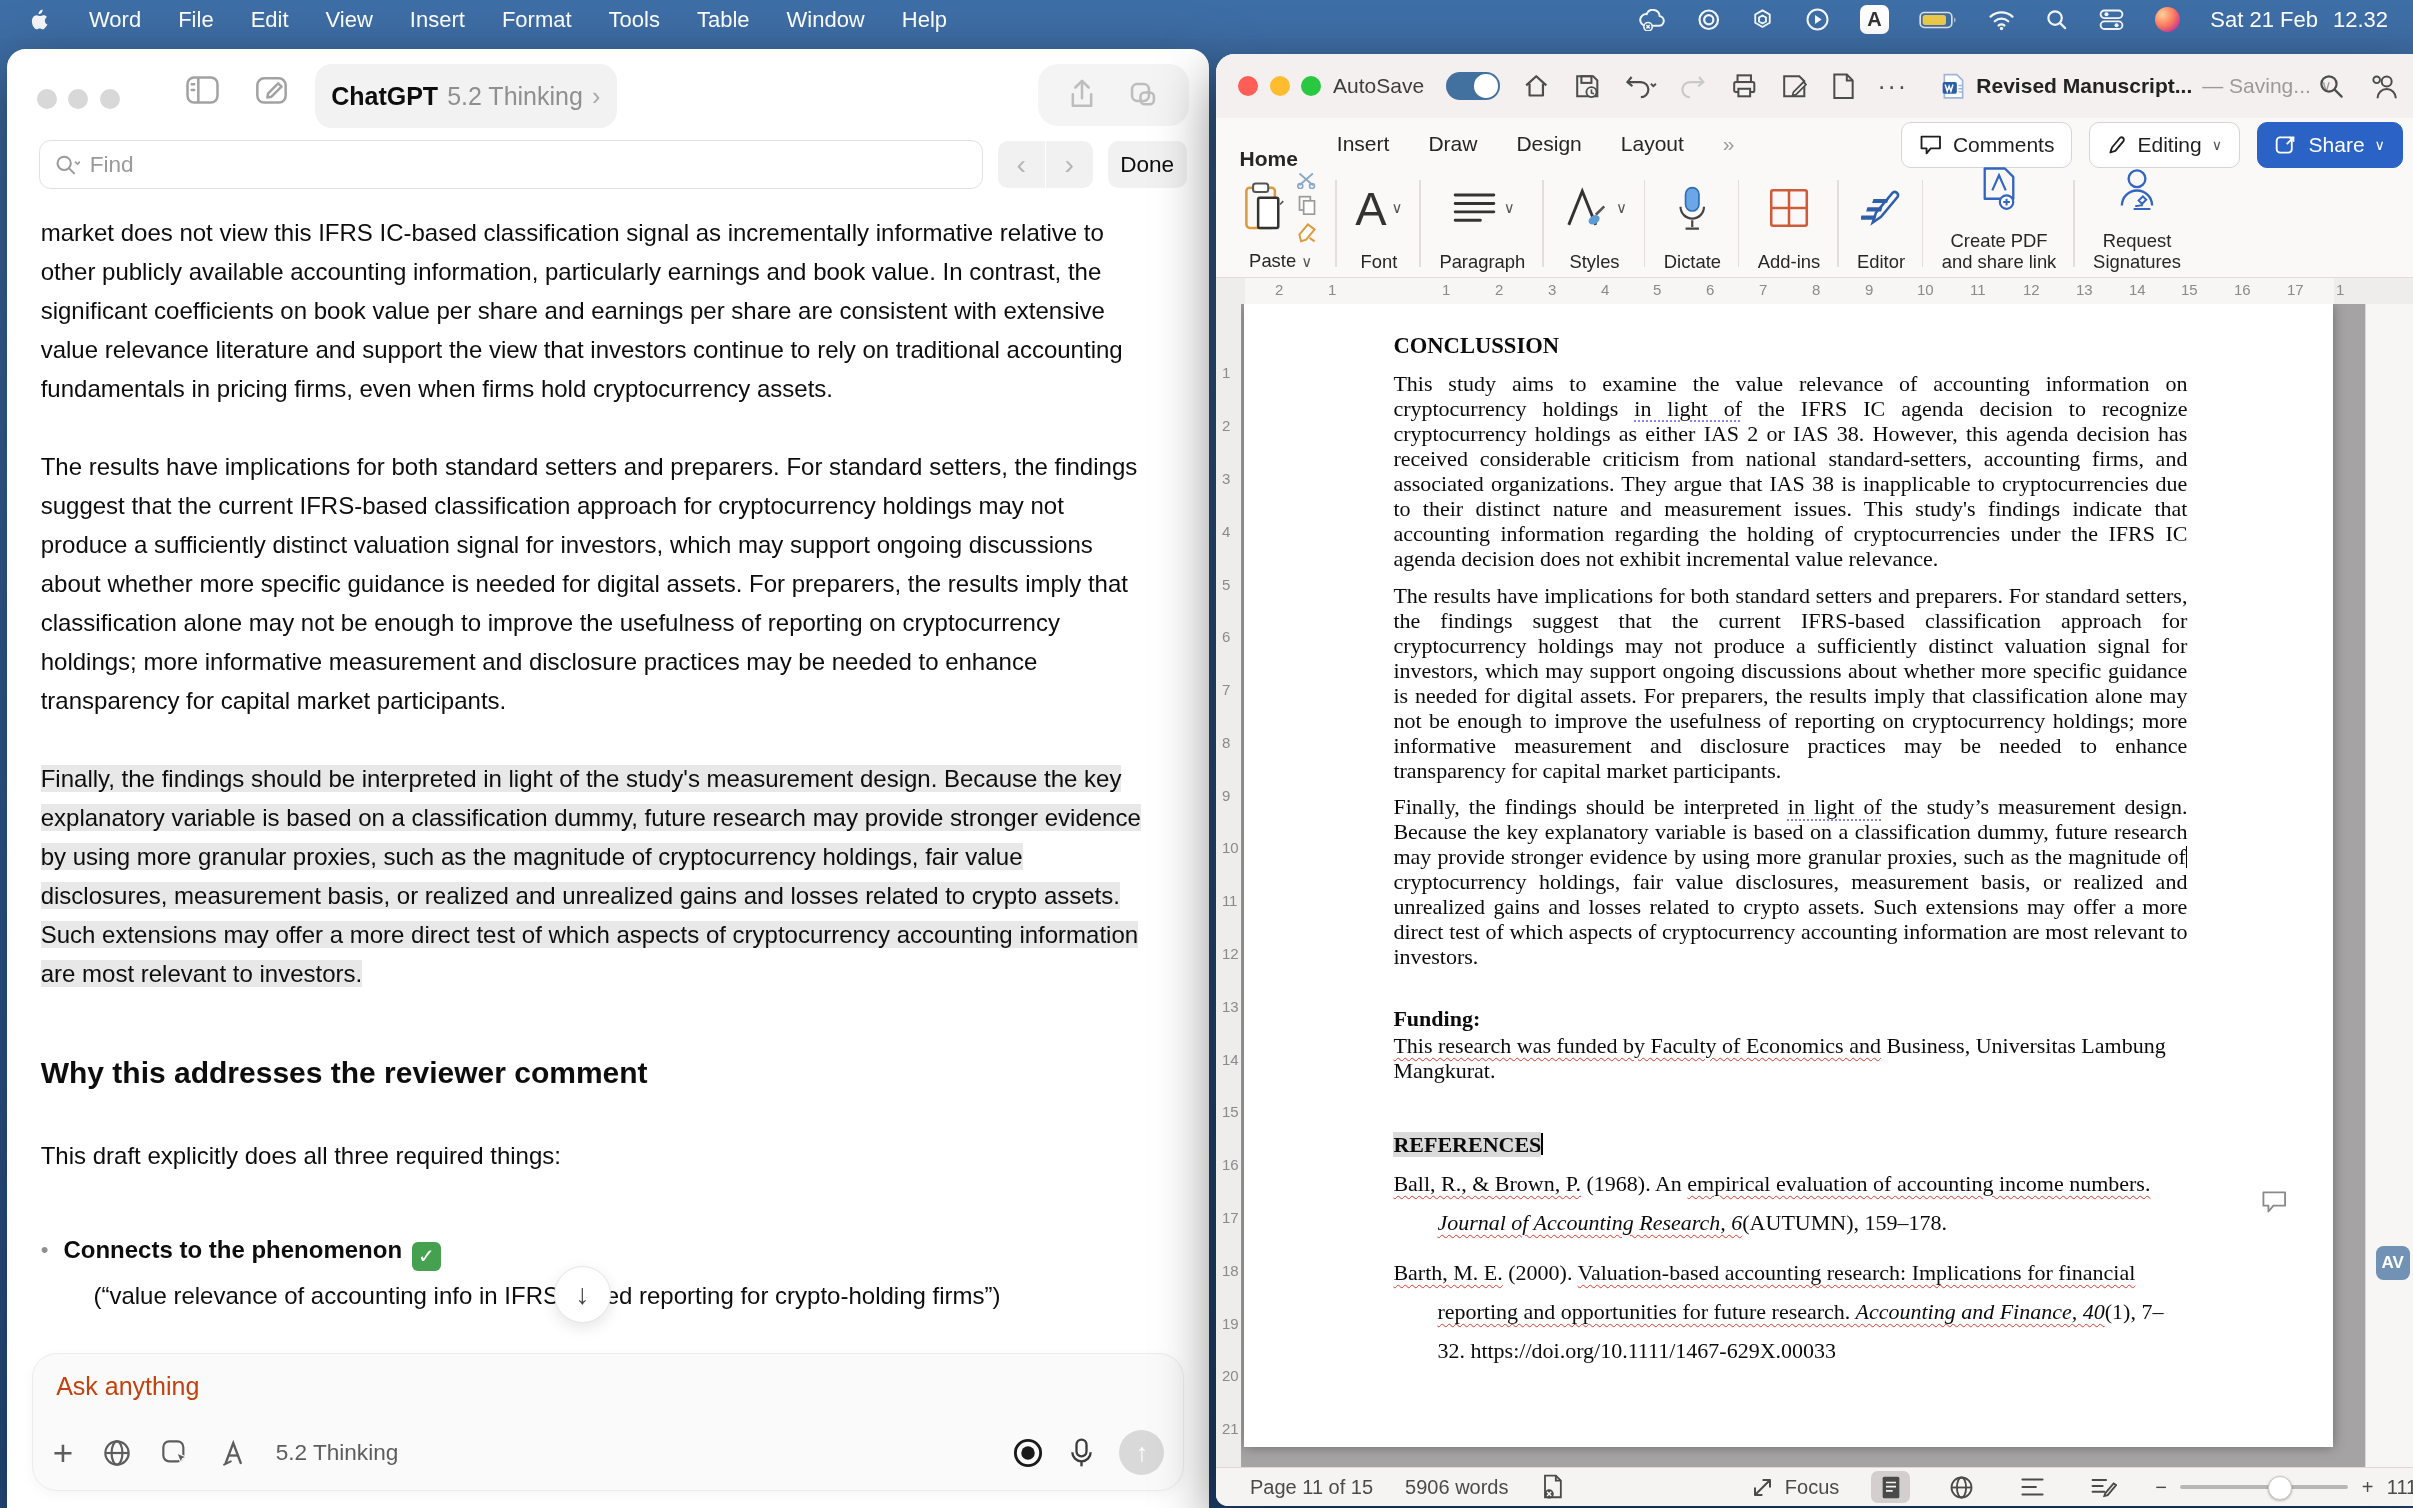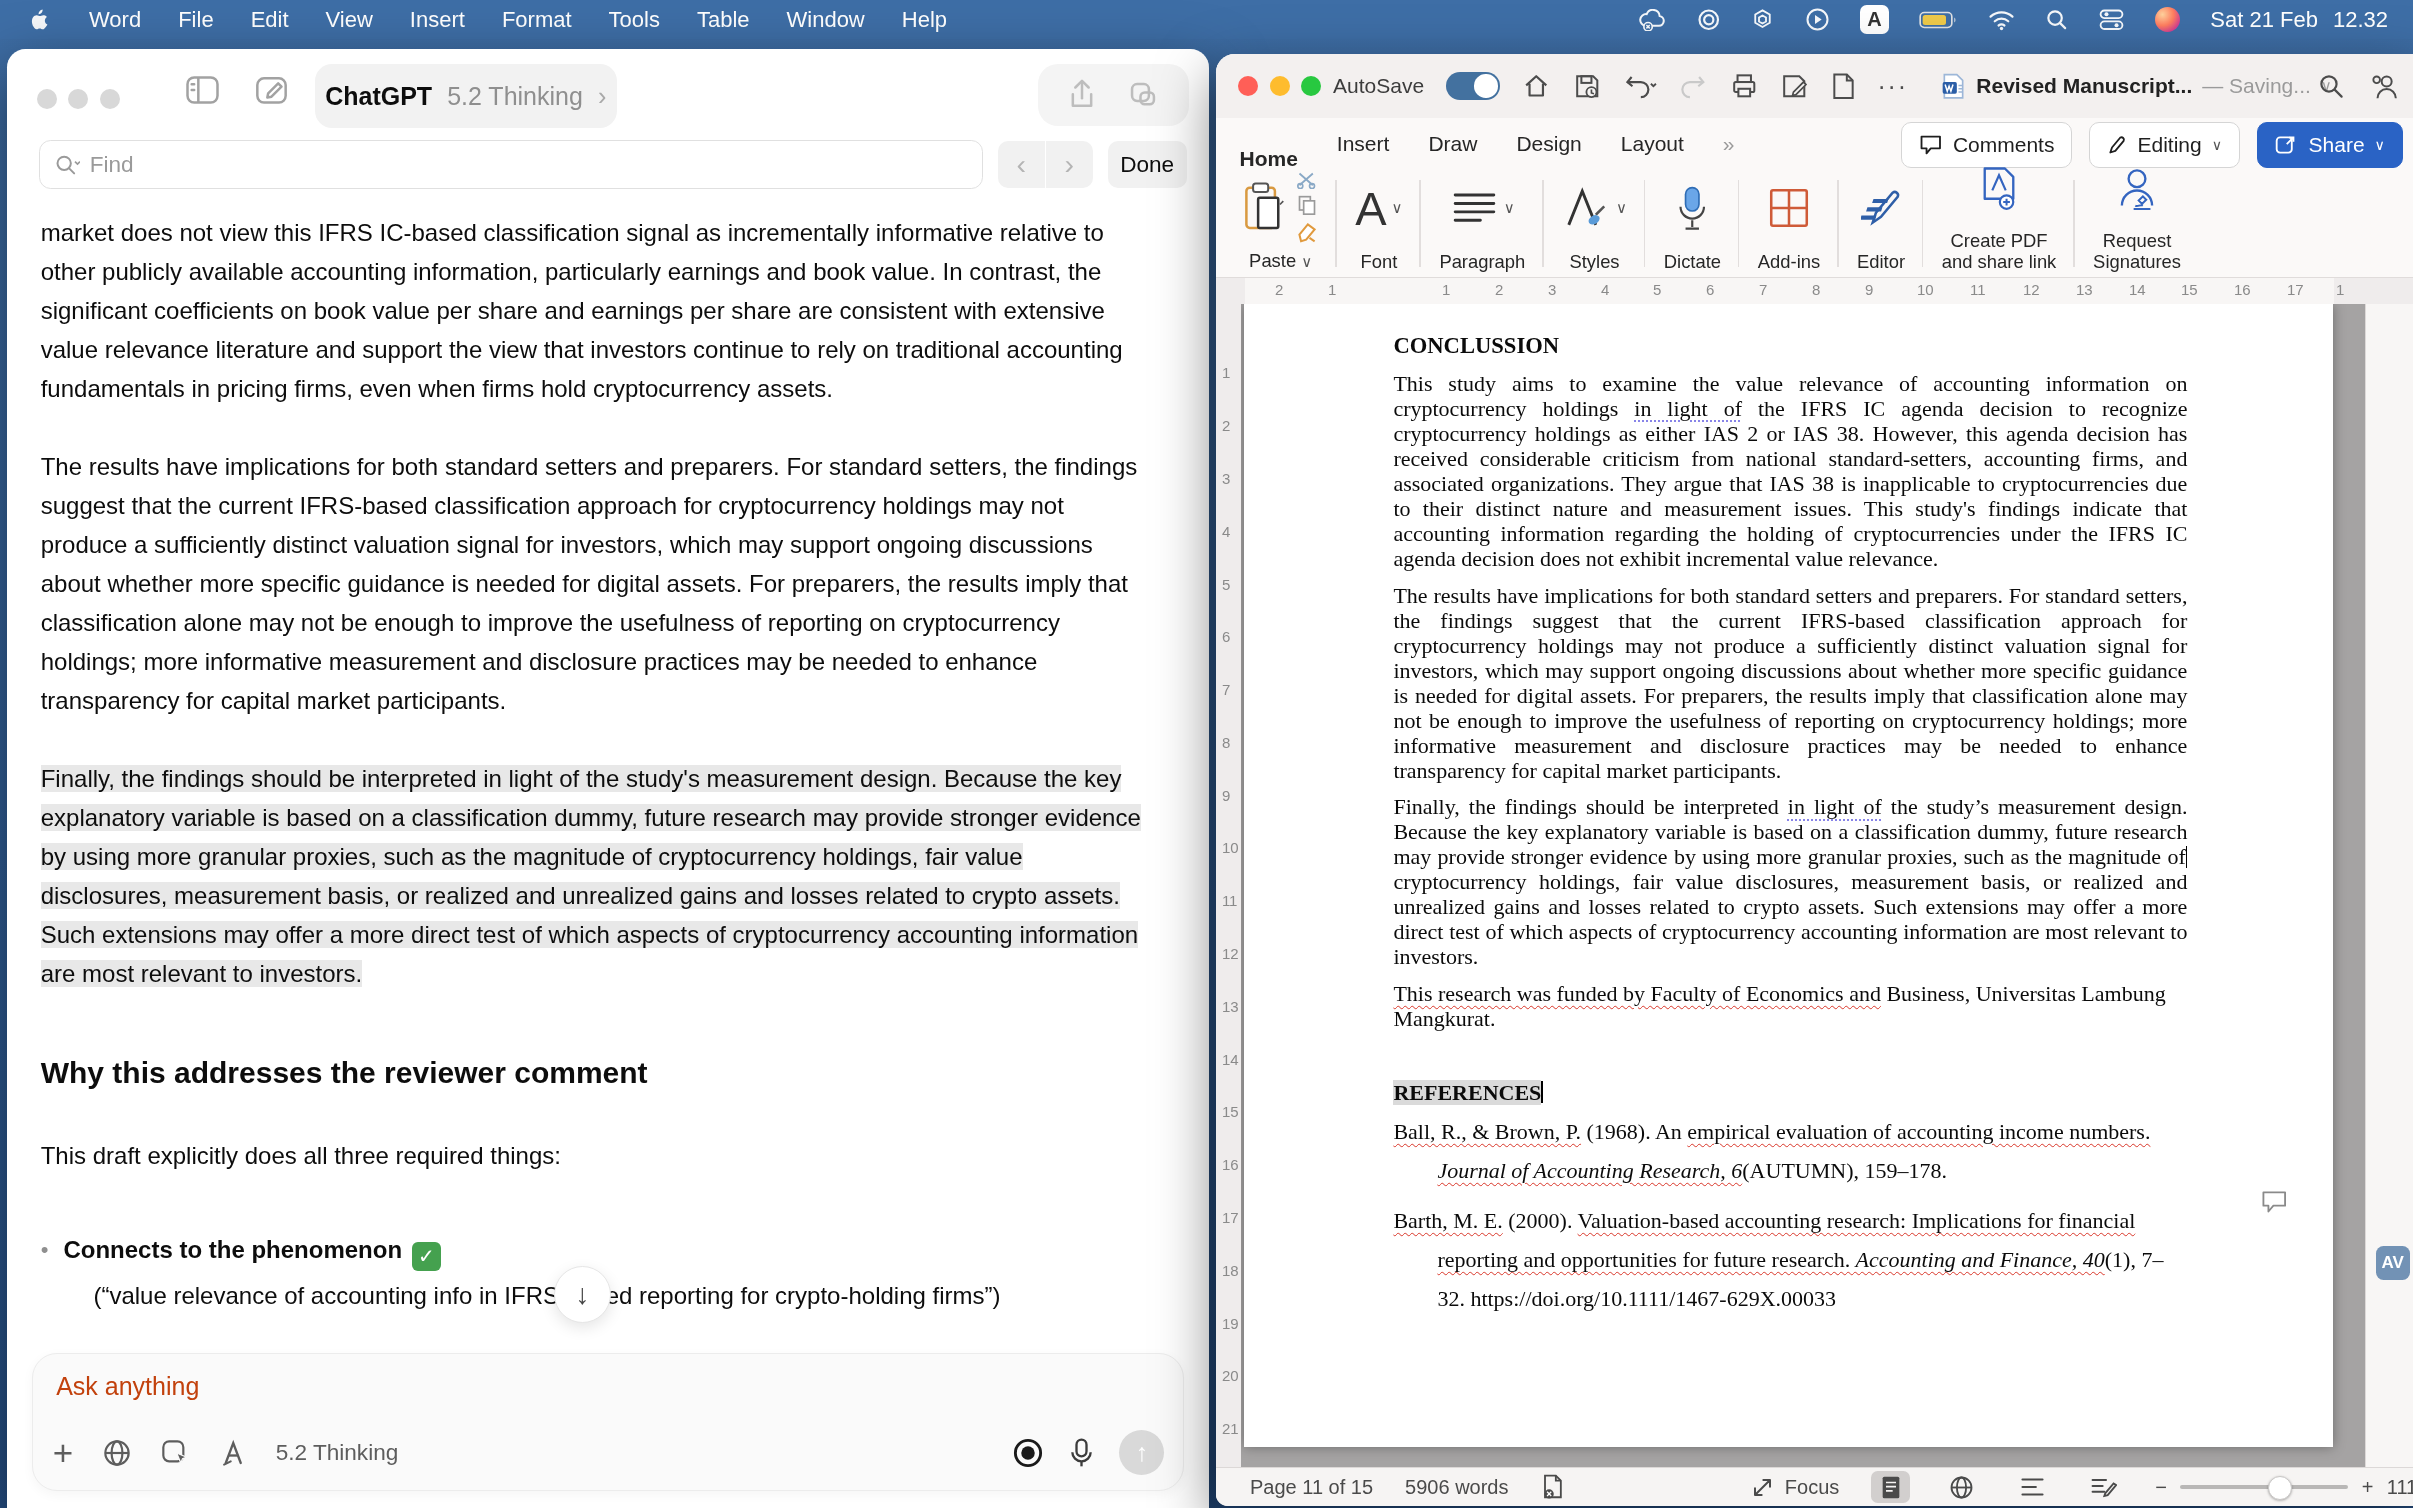--- a/index.html
+++ b/index.html
@@ -22,21 +22,21 @@
   
   .win{position:absolute;box-shadow:0 20px 59px rgba(0,0,0,.5);}
   .tl{width:20px;height:20px;border-radius:50%;}
 
   
   .cg{left:6.7px;top:49px;width:1202px;height:1460px;background:#fff;border-radius:18.4px 18.4px 0 0;overflow:hidden;}
   .cg-header{position:relative;height:91px;}
   .cg-lights{position:absolute;left:30px;top:40px;display:flex;gap:11.7px;}
   .cg .tl{background:#d8d8d8;}
   .cg-navpill{position:absolute;left:308px;top:15px;width:302px;height:64px;background:#f2f2f2;border-radius:17px;
-              display:flex;align-items:center;justify-content:center;gap:15px;font-size:25px;}
+              display:flex;align-items:center;justify-content:center;gap:9px;font-size:25px;}
   .cg-title-app{font-weight:700;color:#0d0d0d;}
   .cg-title-model{color:#8f8f8f;}
   .cg-chev{color:#a9a9a9;font-size:25px;}
   .cg-hicons{position:absolute;left:178px;top:25px;display:flex;gap:34px;color:#a2a2a2;}
   .cg-actpill{position:absolute;right:20px;top:15px;width:151px;height:62px;background:#f4f4f4;border-radius:20px;
               display:flex;align-items:center;justify-content:space-evenly;color:#b9b9b9;}
   
   .cg-find{position:absolute;left:32px;top:91px;right:22px;height:49px;display:flex;align-items:center;gap:15px;}
   .cg-find-field{flex:1;height:47px;border:1.7px solid #e0e0e0;border-radius:11.7px;display:flex;align-items:center;
                  gap:10px;padding:0 15px;color:#9a9a9a;font-size:22.6px;background:#fff;}
@@ -645,20 +645,21 @@
         <span style="position: absolute; top: 1116px;">21</span>
       </div>
 
     <div class="w-canvas">
       <div class="w-page">
         <div class="w-page-inner">
           <div class="w-doc-h">CONCLUSSION</div>
           <p><span>This study aims to examine the value relevance of accounting information on cryptocurrency holdings </span><span class="inlight">in light of</span><span> the IFRS IC agenda decision to recognize cryptocurrency holdings as either IAS 2 or IAS 38. However, this agenda decision has received considerable criticism from national standard-setters, accounting firms, and associated organizations. They argue that IAS 38 is inapplicable to cryptocurrencies due to their distinct nature and measurement issues. This study's findings indicate that accounting information regarding the holding of cryptocurrencies under the IFRS IC agenda decision does not exhibit incremental value relevance.</span></p>
           <p>The results have implications for both standard setters and preparers. For standard setters, the findings suggest that the current IFRS-based classification approach for cryptocurrency holdings may not produce a sufficiently distinct valuation signal for investors, which may support ongoing discussions about whether more specific guidance is needed for digital assets. For preparers, the results imply that classification alone may not be enough to improve the usefulness of reporting on cryptocurrency holdings; more informative measurement and disclosure practices may be needed to enhance transparency for capital market participants.</p>
           <p><span>Finally, the findings should be interpreted </span><span class="inlight">in light of</span><span> the study’s measurement design. Because the key explanatory variable is based on a classification dummy, future research may provide stronger evidence by using more granular proxies, such as the magnitude of</span><span class="caret"></span><span> cryptocurrency holdings, fair value disclosures, measurement basis, or realized and unrealized gains and losses related to crypto assets. Such extensions may offer a more direct test of which aspects of cryptocurrency accounting information are most relevant to investors.</span></p>
+          <div class="w-funding-h">Funding:</div>
           <p style="text-align:left;"><span class="sq">This research was funded by Faculty of Economics and</span><span> Business, Universitas Lambung Mangkurat.</span></p>
           <div class="w-refs-h"><span class="refsel">REFERENCES</span><span class="caret"></span></div>
           <p class="ref"><span class="sq">Ball, R., &amp; Brown, P.</span><span> (1968). An </span><span class="sq">empirical evaluation of accounting income numbers.</span><span class="ital sq"> Journal of Accounting Research, 6</span><span>(AUTUMN), 159–178.</span></p>
           <p class="ref"><span class="sq">Barth, M. E.</span><span> (2000). </span><span class="sq">Valuation-based accounting research: Implications for financial reporting and opportunities for future research.</span><span class="ital sq"> Accounting and Finance, 40</span><span>(1), 7–32. https://doi.org/10.1111/1467-629X.00033</span></p>
         </div>
         <span class="comment-bubble" style="left:1016px;top:885px;">
           <svg width="28.5" height="25" viewBox="0 0 34 30">
               <path d="M4 4h26v16H16l-6 7v-7H4z" fill="#fff" stroke="#8a8a8a" stroke-width="2.2" stroke-linejoin="round"></path>
             </svg>
         </span>

